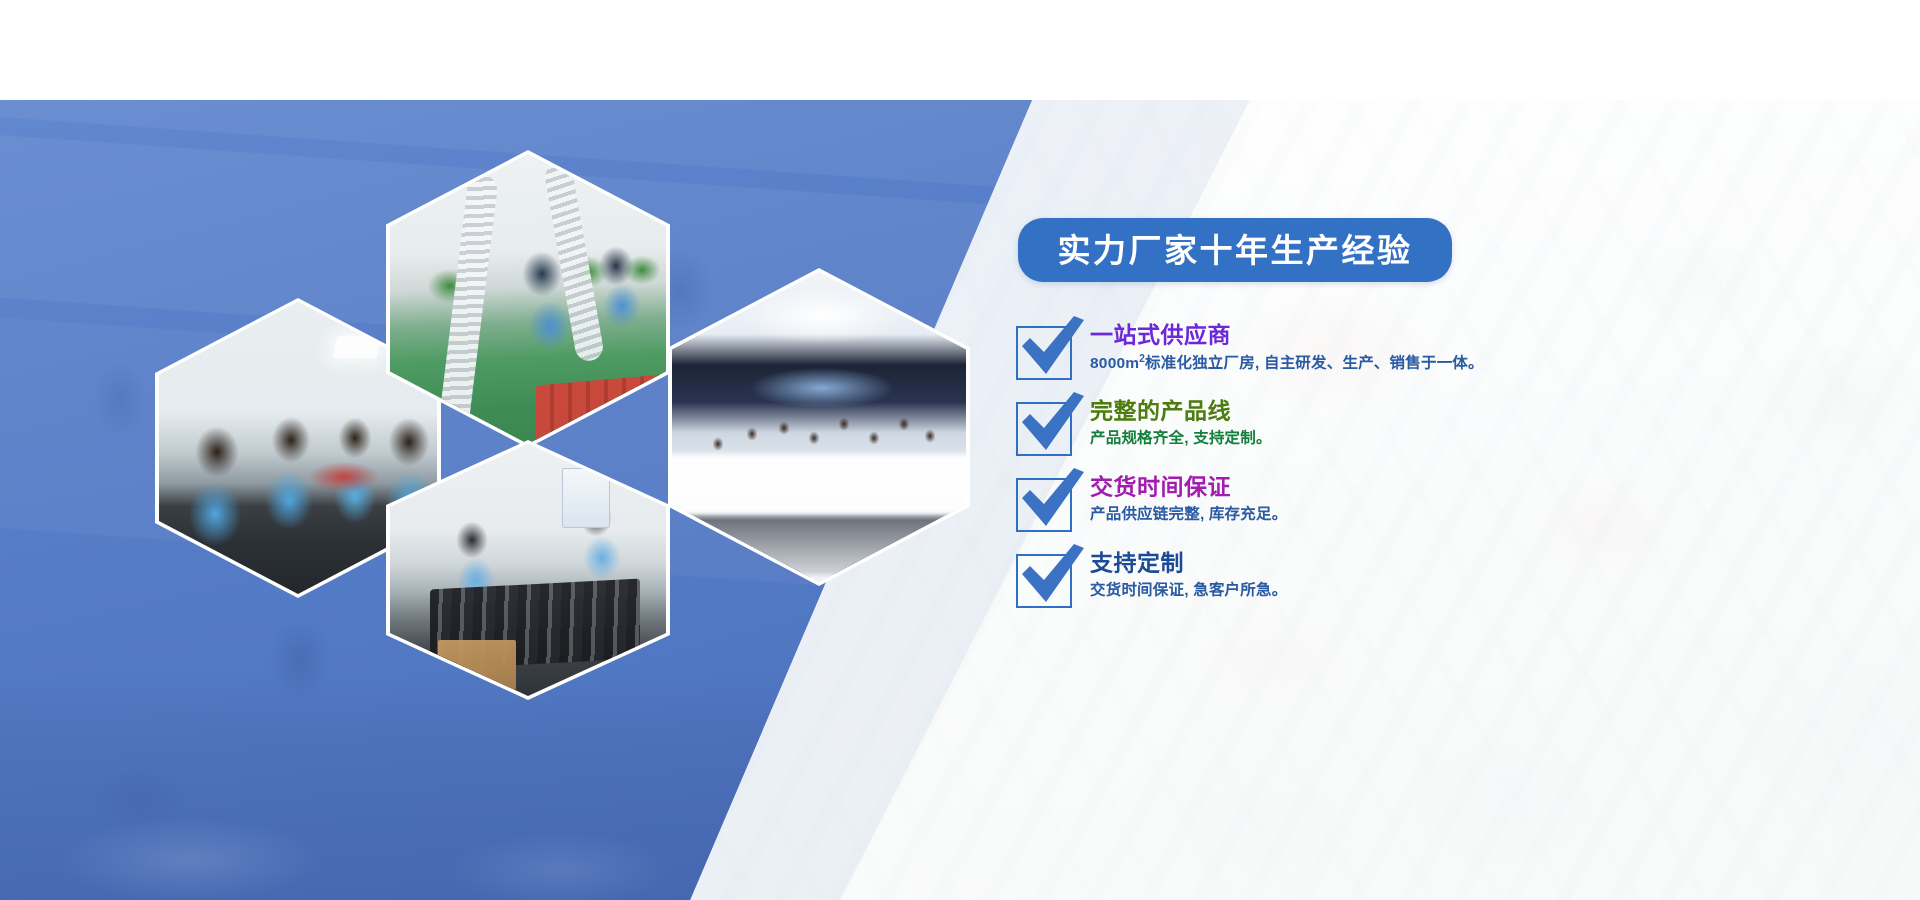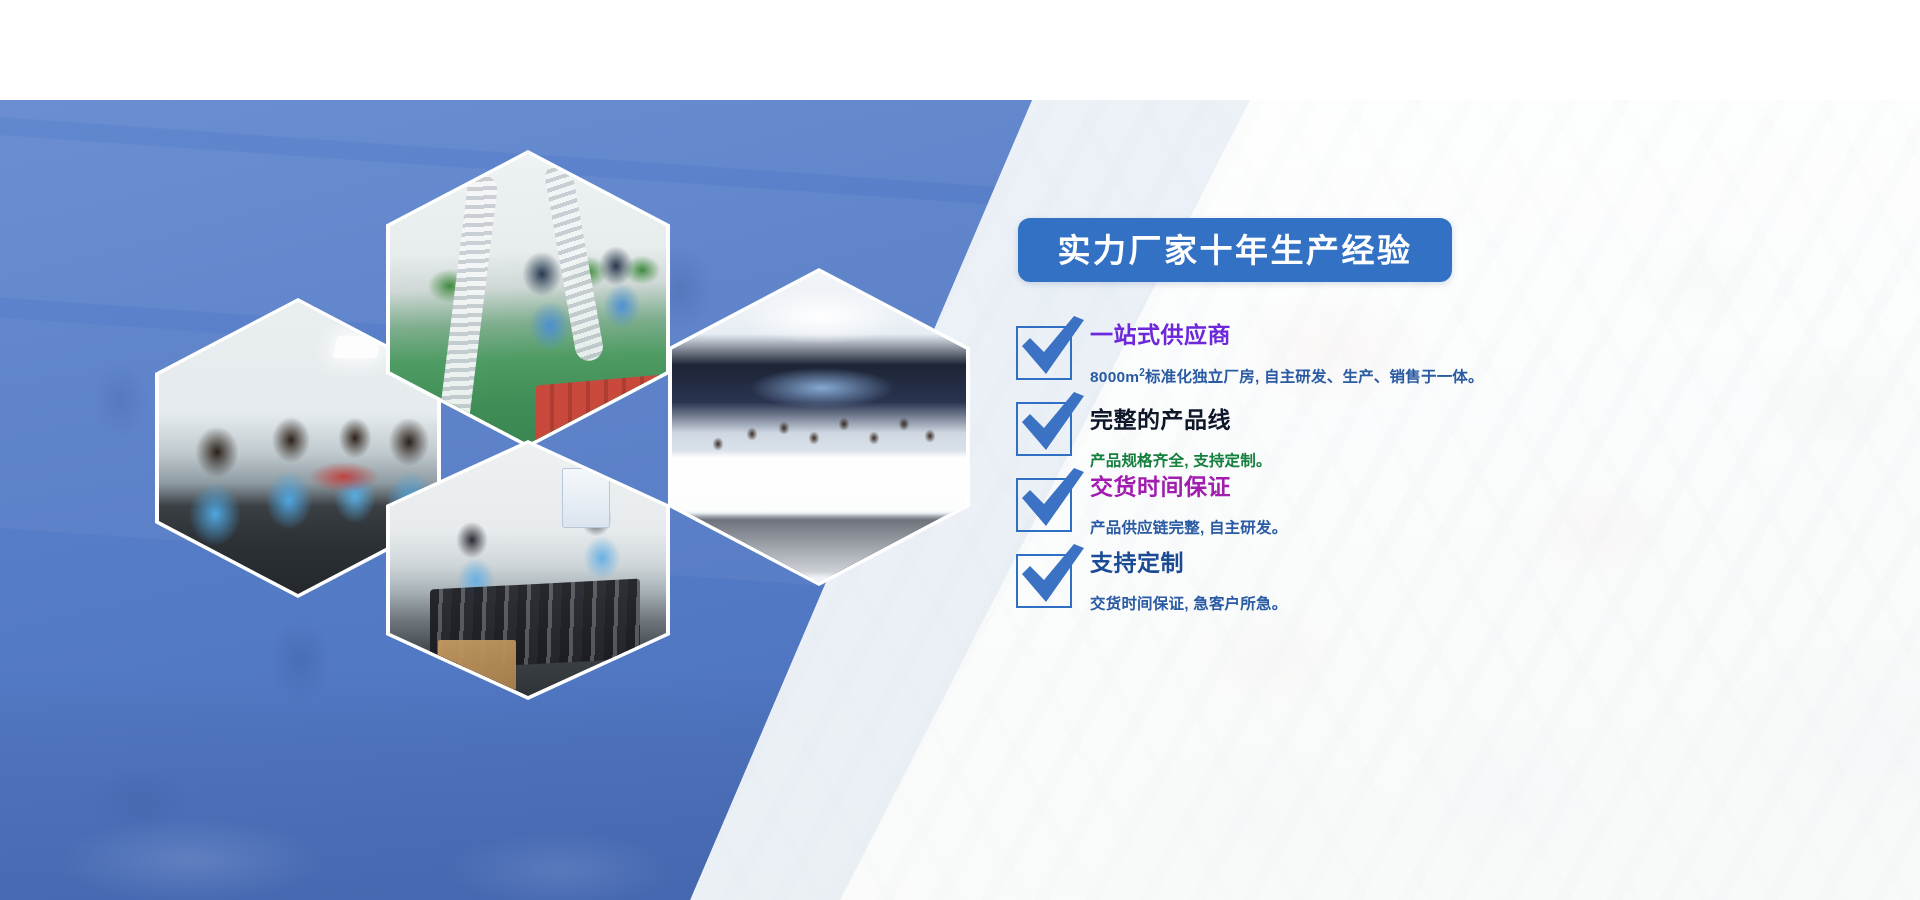--- a/index.html
+++ b/index.html
@@ -255,21 +255,21 @@
   }
   #hex4 .floorglow{
     position:absolute; left:0; bottom:0; width:100%; height:90px;
     background:linear-gradient(180deg, rgba(255,255,255,0), rgba(242,246,250,.9));
   }
 
   
   #title-pill{
     position:absolute; left:1018px; top:218px;
     width:434px; height:64px;
-    border-radius:12px;
+    border-radius:25px;
     display:flex; align-items:center; justify-content:center;
     z-index:70;
     box-shadow:0 2px 6px rgba(40,80,150,.18);
   }
   #title-text{
     font-size:33px; font-weight:700; color:#ffffff;
     letter-spacing:2.5px; line-height:1;
     white-space:nowrap;
     font-family:"Liberation Sans","DejaVu Sans",sans-serif;
   }
@@ -300,21 +300,21 @@
   }
   .chk-mark svg{ display:block; width:66px; height:64px; }
 
   .feat-text{ margin-left:14px; padding-top:0; }
   .feat-title{
     font-size:23px; font-weight:700; color:#1c4b96;
     line-height:1.18; letter-spacing:.5px; white-space:nowrap;
   }
   .feat-desc{
     font-size:15.5px; font-weight:700; color:#2b5ba3;
-    line-height:1.35; margin-top:17px; letter-spacing:.2px; white-space:nowrap;
+    line-height:1.35; margin-top:3px; letter-spacing:.2px; white-space:nowrap;
   }
   .feat-desc sup{ font-size:10px; vertical-align:super; }
 
   
 </style>
 </head>
 <body>
 
 <div id="stage">
 
@@ -386,37 +386,37 @@
     <div class="feature">
       <div class="chk-wrap">
         <div class="chk-box" style="border-color: rgb(47, 111, 196);"></div>
         <div class="chk-mark">
           <svg viewBox="0 0 66 64" aria-hidden="true">
             <path d="M2 30 L10 22 L24 36 L54 0 L64 4 L26 58 Z" fill="#3B72C4"></path>
           </svg>
         </div>
       </div>
       <div class="feat-text">
-        <div class="feat-title" style="color: #0f172a; margin-top: 9px;">完整的产品线</div>
+        <div class="feat-title" style="color: #4d7c0f;">完整的产品线</div>
         <div class="feat-desc" style="color: #15803d;">产品规格齐全, 支持定制。</div>
       </div>
     </div>
 
     <div class="feature">
       <div class="chk-wrap">
         <div class="chk-box" style="border-color: rgb(47, 111, 196);"></div>
         <div class="chk-mark">
           <svg viewBox="0 0 66 64" aria-hidden="true">
             <path d="M2 30 L10 22 L24 36 L54 0 L64 4 L26 58 Z" fill="#3B72C4"></path>
           </svg>
         </div>
       </div>
       <div class="feat-text">
         <div class="feat-title" style="color: #a21caf;">交货时间保证</div>
-        <div class="feat-desc" style="color: rgb(43, 91, 163);">产品供应链完整, 自主研发。</div>
+        <div class="feat-desc" style="color: rgb(43, 91, 163);">产品供应链完整, 库存充足。</div>
       </div>
     </div>
 
     <div class="feature">
       <div class="chk-wrap">
         <div class="chk-box" style="border-color: rgb(47, 111, 196);"></div>
         <div class="chk-mark">
           <svg viewBox="0 0 66 64" aria-hidden="true">
             <path d="M2 30 L10 22 L24 36 L54 0 L64 4 L26 58 Z" fill="#3B72C4"></path>
           </svg>

